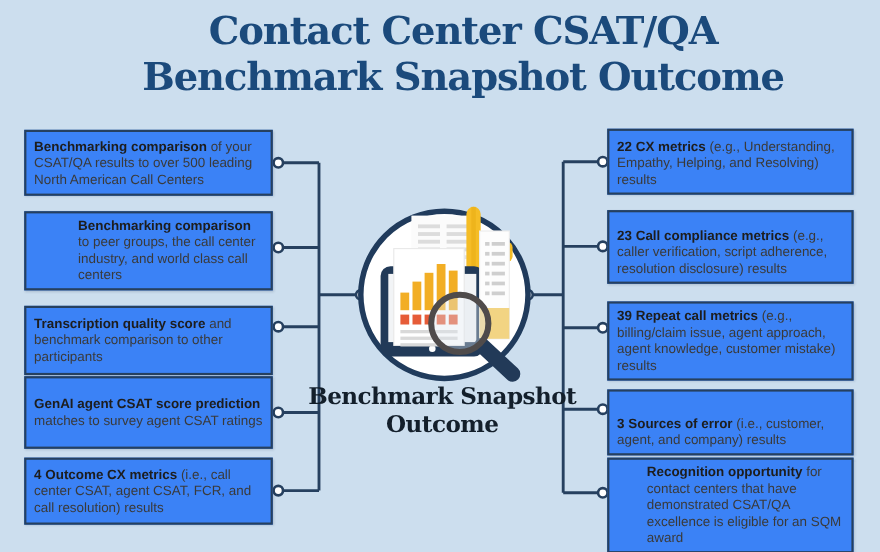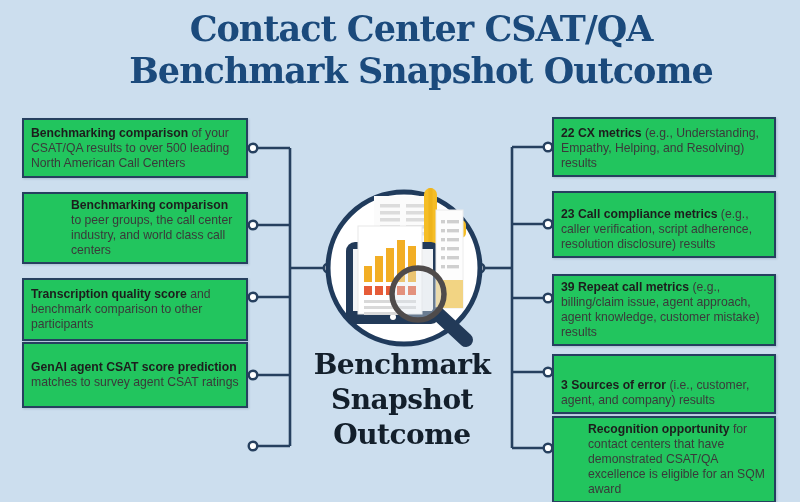--- a/index.html
+++ b/index.html
@@ -11,21 +11,21 @@
   .title {
     position:absolute; top:8px; left:0; width:760px; text-align:center;
     font-family:"DejaVu Serif", serif; font-weight:700;
     font-size:35px; line-height:1.2; color:#1b4a7c; letter-spacing:-1px;
     z-index:3;
     margin-left:41px;
   }
   .connectors { position:absolute; left:0; top:0; z-index:1; }
   .box {
     position:absolute; box-sizing:border-box;
-    background:#22c55e; border:2px solid #26405f;
+    background:#3b82f6; border:2px solid #26405f;
     display:flex; align-items:center;
     padding:4px 7px;
     font-size:12.2px; line-height:1.23; color:#3a3a3a;
     box-shadow:1px 1px 2px rgba(30,50,80,0.18);
     z-index:2;
   }
   .box p { margin:0; }
   .box b { color:#1d1d1d; font-weight:700; }
   .box.left  { left:22px;  width:226px; }
   .box.right { left:552px; width:224px;align-items:flex-end; }
@@ -36,21 +36,21 @@
   .lb5 { top:416px; min-height:61px; }
   .rb1 { top:117px; min-height:60px; }
   .rb2 { top:191px; min-height:67px; }
   .rb3 { top:274px; min-height:62px; }
   .rb4 { top:354px; min-height:60px; }
   .rb5 { top:416px; min-height:64px;padding-left:34px; }
   .illustration { position:absolute; left:318px; top:182px; z-index:2; }
   .center-caption {
     position:absolute; left:270px; top:347px; width:264px; text-align:center;
     font-family:"DejaVu Serif", serif; font-weight:700;
-    font-size:28px; line-height:1.25; color:#131f2b; letter-spacing:-0.5px;
+    font-size:21px; line-height:1.25; color:#131f2b; letter-spacing:-0.5px;
     z-index:4;
   }
 </style>
 </head>
 <body>
 
 <div class="stage">
 
   <div class="title">
     <div>Contact Center CSAT/QA</div>
@@ -96,20 +96,23 @@
     <p><b>Benchmarking comparison</b><span> of your CSAT/QA results to over 500 leading North American Call Centers</span></p>
   </div>
   <div class="box left lb2">
     <p><b>Benchmarking comparison</b><span> to peer groups, the call center industry, and world class call centers</span></p>
   </div>
   <div class="box left lb3">
     <p><b>Transcription quality score</b><span> and benchmark comparison to other participants</span></p>
   </div>
   <div class="box left lb4">
     <p><b>GenAI agent CSAT score prediction</b><span> matches to survey agent CSAT ratings</span></p>
+  </div>
+  <div class="box left lb5">
+    <p><b>4 Outcome CX metrics</b><span> (i.e., call center CSAT, agent CSAT, FCR, and call resolution) results</span></p>
   </div>
 
   <div class="box right rb1">
     <p><b>22 CX metrics</b><span> (e.g., Understanding, Empathy, Helping, and Resolving) results</span></p>
   </div>
   <div class="box right rb2">
     <p><b>23 Call compliance metrics</b><span> (e.g., caller verification, script adherence, resolution disclosure) results</span></p>
   </div>
   <div class="box right rb3">
     <p><b>39 Repeat call metrics</b><span> (e.g., billing/claim issue, agent approach, agent knowledge, customer mistake) results</span></p>

